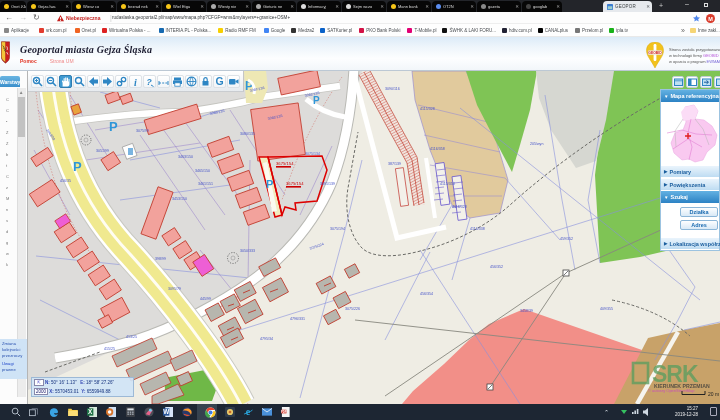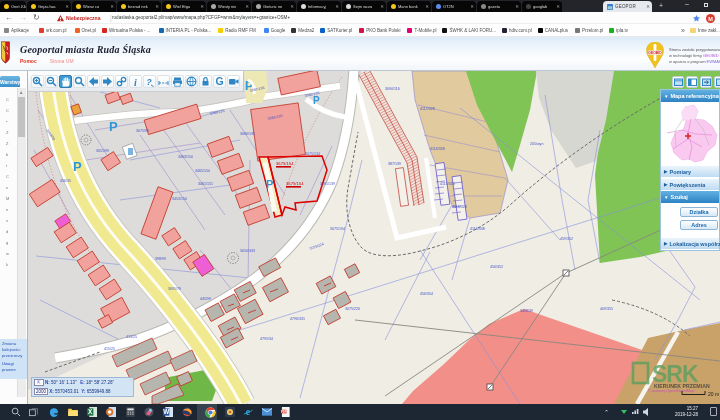--- a/index.html
+++ b/index.html
@@ -230,21 +230,21 @@
       </span>
     </div>
 
 <div id="header" class="abs">
  <svg class="abs" style="left:1px;top:3px" width="9" height="25" viewBox="0 0 11 27">
   <path d="M0.5 0.5h10v18c0 4-2 6-5 8-3-2-5-4-5-8z" fill="#cc1f1f" stroke="#7a1010" stroke-width=".6"></path>
   <path d="M0.5 0.5h5v25c-3-2-5-4-5-7z" fill="#f3c73a" stroke="#7a1010" stroke-width=".4"></path>
   <path d="M2 5c1.5 1 2 2.5 1.5 4l2 .5-1 2 1.5 1.5" stroke="#222" stroke-width=".8" fill="none"></path>
   <path d="M7 6c1 1.5 1 3 .5 4.5M7 13l1.5 3" stroke="#fff" stroke-width=".9" fill="none"></path>
  </svg>
- <div id="htitle">Geoportal miasta Ruda Śląska</div>
+ <div id="htitle">Geoportal miasta Gejza Śląska</div>
  <div id="hlinks"><b>Pomoc</b><span style="margin-left:13px">Strona UM</span></div>
  <svg class="abs" style="left:646px;top:5px" width="18" height="27" viewBox="0 0 18 27">
   <path d="M9 0C4 0 .5 3.5.5 8.5.5 14 5 18 9 26 13 18 17.5 14 17.5 8.5 17.5 3.5 14 0 9 0z" fill="#f2c21c" stroke="#d8a810" stroke-width=".5"></path>
   <rect x="7.6" y="2" width="2.8" height="17" rx="1.2" fill="#fff"></rect>
   <rect x="2" y="8.4" width="14" height="4.4" rx="1" fill="#fffdf2" stroke="#bbb" stroke-width=".3"></rect>
   <text x="9" y="11.8" font-size="3.4" font-weight="bold" fill="#c22" text-anchor="middle">GEOBID</text>
  </svg>
  <div class="ntl" style="top:10px">Strona została przygotowana</div>
  <div class="ntl" style="top:16px">w technologii firmy <span style="color:#b44fd8">GEOBID</span></div>
  <div class="ntl" style="top:22px">w oparciu o program <span style="color:#7a6ad8">EWMAPA</span></div>

